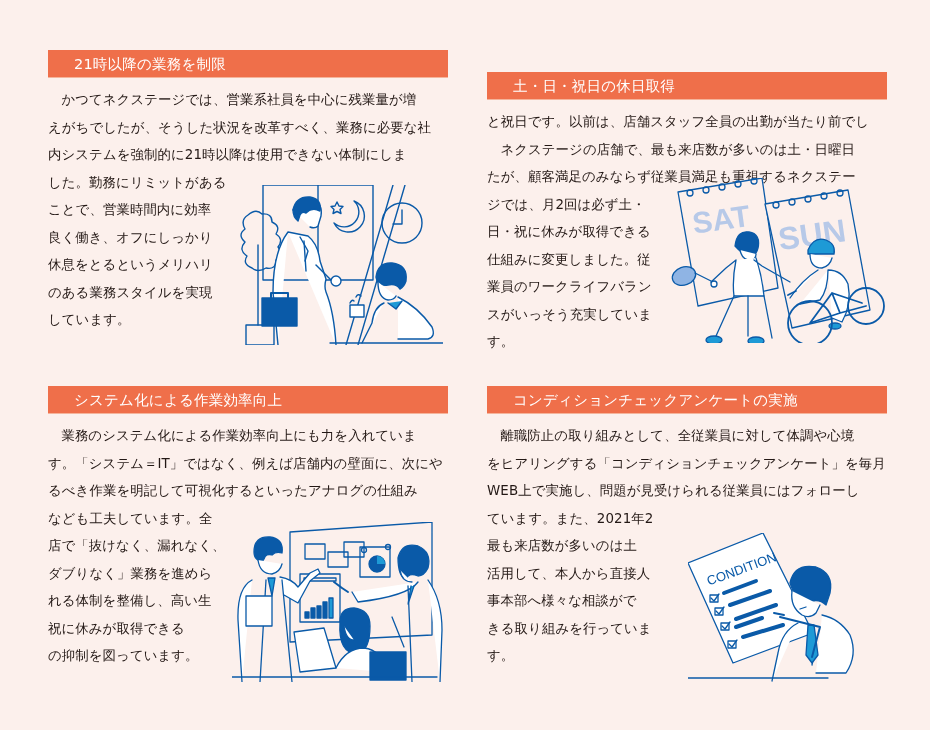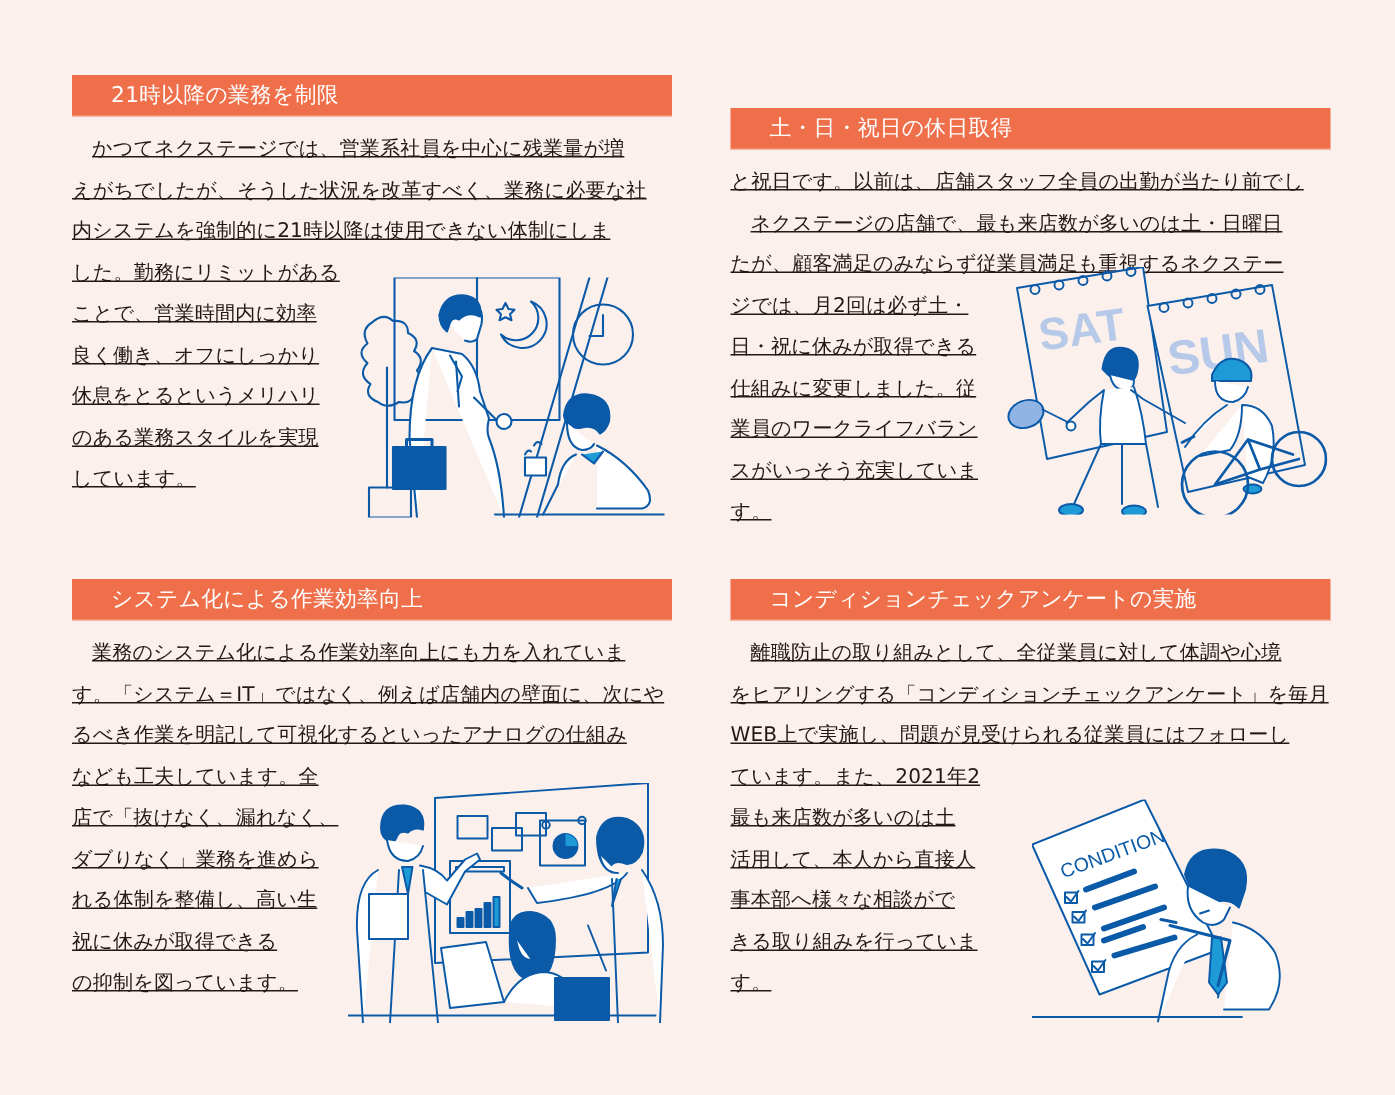--- a/index.html
+++ b/index.html
@@ -27,21 +27,20 @@
       font-size: 14.5px;
       line-height: 28px;
       padding-left: 26px;
       letter-spacing: 0.2px;
     }
     .body-text {
       font-size: 13.4px;
       line-height: 27.5px;
       margin-top: 8px;
       letter-spacing: 0.1px;
-      text-decoration: underline;
     }
     .body-text .full {
       white-space: nowrap;
     }
     .body-text .narrow {
       white-space: nowrap;
       width: 180px;
     }
     .indent { padding-left: 1em; }
     .illus {

